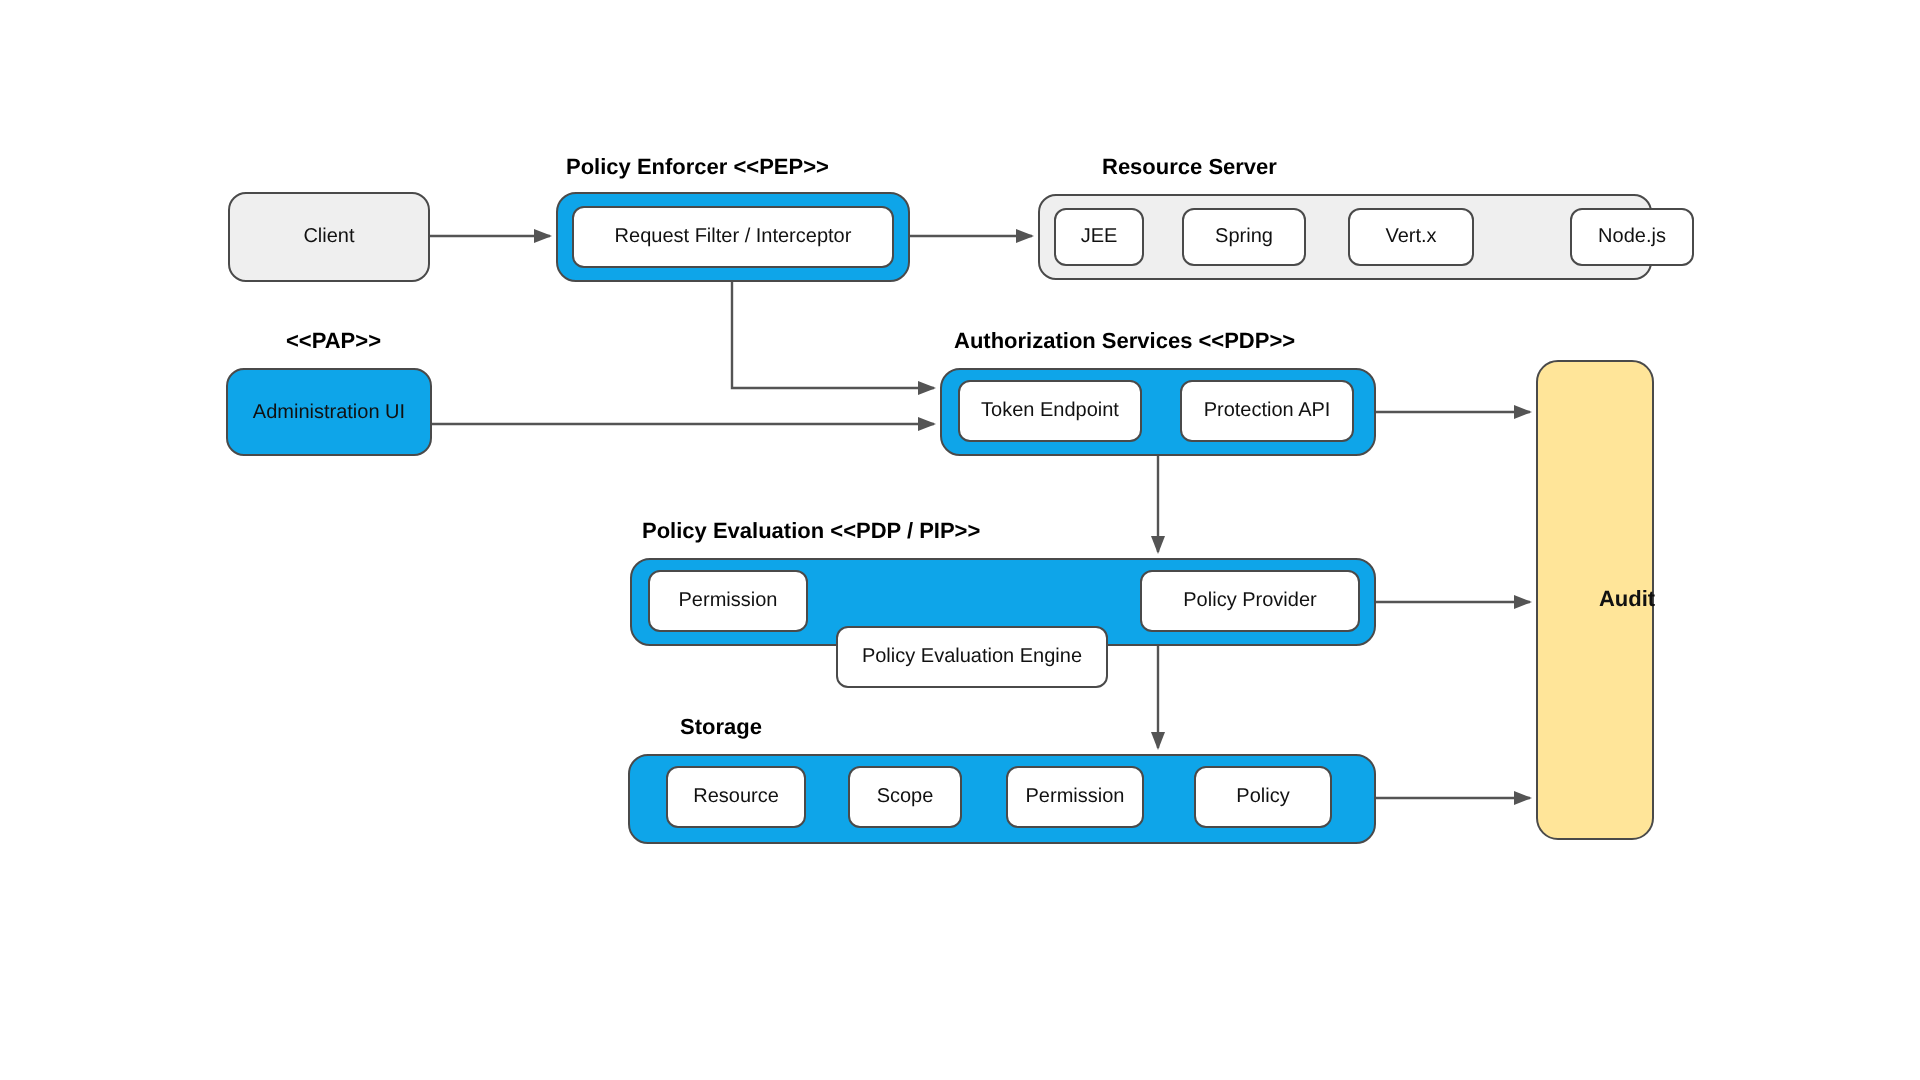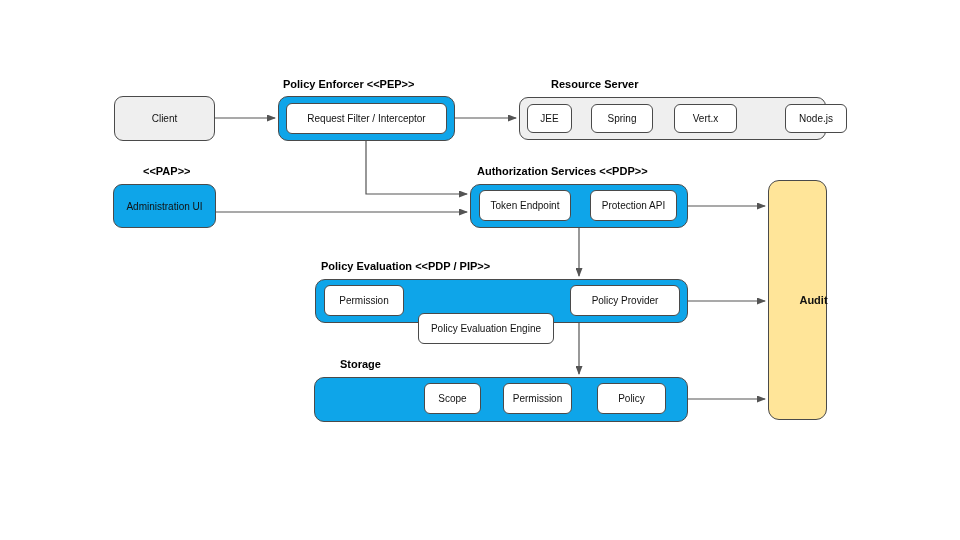--- a/index.html
+++ b/index.html
@@ -69,19 +69,20 @@
   <div class="box white" style="left:590px;top:190px;width:87px;height:31px;">Protection API</div>
 
   <div class="grouplabel" style="left:321px;top:260px;">Policy Evaluation &lt;&lt;PDP / PIP&gt;&gt;</div>
   <div class="box green" style="left:315px;top:279px;width:373px;height:44px;"></div>
   <div class="box white" style="left:324px;top:285px;width:80px;height:31px;">Permission</div>
   <div class="box white" style="left:418px;top:285px;width:136px;height:31px;margin-top:28px;">Policy Evaluation Engine</div>
   <div class="box white" style="left:570px;top:285px;width:110px;height:31px;">Policy Provider</div>
 
   <div class="grouplabel" style="left:340px;top:358px;">Storage</div>
   <div class="box green" style="left:314px;top:377px;width:374px;height:45px;"></div>
+  <div class="box white" style="left:333px;top:383px;width:70px;height:31px;">Resource</div>
   <div class="box white" style="left:424px;top:383px;width:57px;height:31px;">Scope</div>
   <div class="box white" style="left:503px;top:383px;width:69px;height:31px;">Permission</div>
   <div class="box white" style="left:597px;top:383px;width:69px;height:31px;">Policy</div>
 
   <div class="box yellow" style="left:768px;top:180px;width:59px;height:240px;">Audit</div>
 
 </div>
 
 </body></html>

